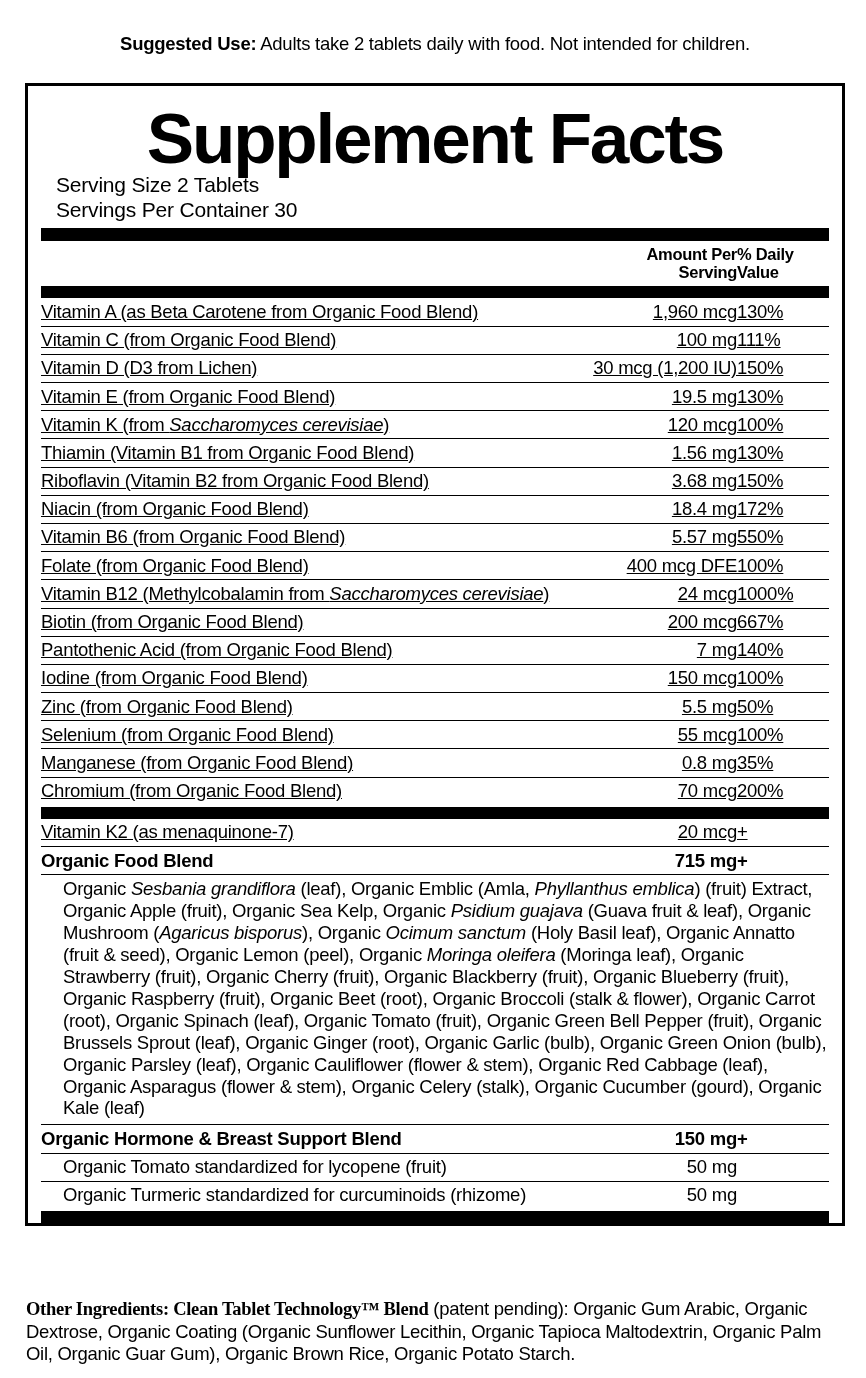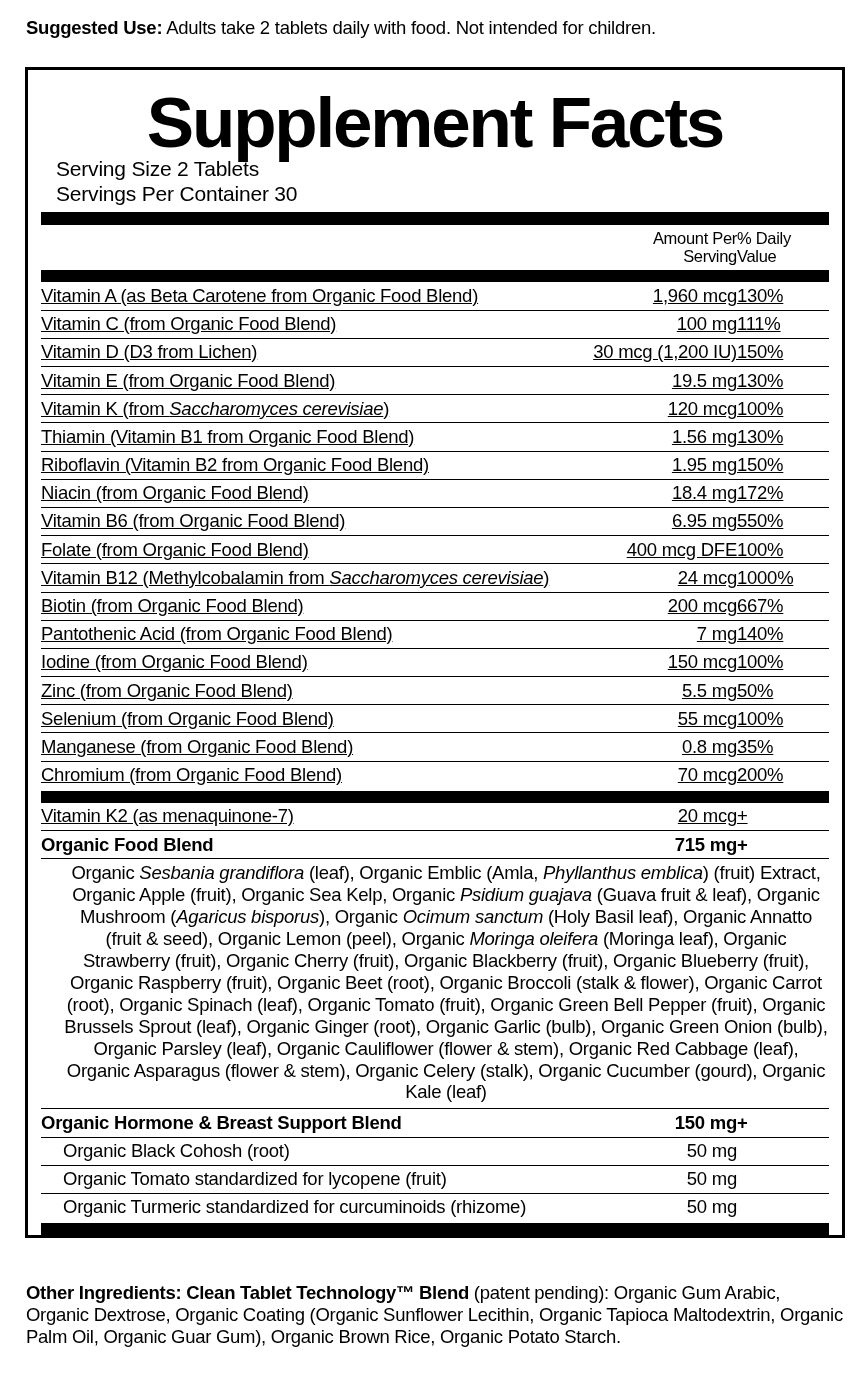--- a/index.html
+++ b/index.html
@@ -15,25 +15,26 @@
 
   .page {
     width: 866px;
     height: 1378px;
     position: relative;
     padding: 0;
   }
 
   
   .suggested-use {
-    margin: 17px 22px 6px 26px;
+    margin: 33px 22px 6px 26px;
     font-size: 18.5px;
     line-height: 1.15;
     letter-spacing: -0.25px;
     white-space: nowrap;
+    text-align: center;
   }
   .suggested-use .lead { font-weight: bold; }
 
   
   .facts-box {
     position: absolute;
     left: 25px;
     top: 50px;
     width: 820px;
     border: 3px solid #000;
@@ -77,21 +78,21 @@
     vertical-align: bottom;
   }
 
   .col-name { text-align: left; }
   .col-amt  { text-align: right; white-space: nowrap; padding-left: 8px !important; }
   .col-dv   { text-align: left; white-space: nowrap; width: 92px; padding-left: 10px !important; }
 
   
   tr.head-row th {
     font-size: 16.5px;
-    font-weight: normal;
+    font-weight: bold;
     line-height: 1.08;
     letter-spacing: -0.3px;
     padding: 5px 0 5px 0 !important;
     vertical-align: bottom;
   }
   tr.head-row th.col-amt { width: 140px; }
   tr.head-row th.col-dv  { width: 92px; }
 
   tr.nutrient td {
     border-top: 1.4px solid #000;
@@ -116,21 +117,21 @@
 
   
   tr.subitem td:first-child { position: relative; }
 
   .blend-paragraph {
     font-size: 18.5px;
     line-height: 1.185;
     letter-spacing: -0.25px;
     padding: 3px 0 5px 22px;
     border-top: 1.4px solid #000;
-    text-align: center;
+    text-align: left;
     margin-left: 0;
   }
   .blend-paragraph i { font-style: italic; }
 
   .footnote {
     font-size: 16.5px;
     letter-spacing: -0.2px;
     padding: 3px 0 4px 2px;
     line-height: 1.2;
   }
@@ -144,21 +145,21 @@
   
   .other-ingredients {
     position: absolute;
     left: 26px;
     top: 1265px;
     width: 818px;
     font-size: 18.5px;
     line-height: 1.18;
     letter-spacing: -0.28px;
   }
-  .other-ingredients .lead { font-weight: bold; }
+  .other-ingredients .lead { font-weight: bold; font-family: Liberation Serif, serif; }
 </style>
 </head>
 <body>
 
 <div class="page">
 
   <div class="suggested-use">
     <span class="lead">Suggested Use:</span><span> Adults take 2 tablets daily with food. Not intended for children.</span>
   </div>
 
@@ -218,31 +219,31 @@
             <td class="col-amt">120 mcg</td>
             <td class="col-dv">100%</td>
           </tr>
           <tr class="nutrient">
             <td class="col-name">Thiamin (Vitamin B1 from Organic Food Blend)</td>
             <td class="col-amt">1.56 mg</td>
             <td class="col-dv">130%</td>
           </tr>
           <tr class="nutrient">
             <td class="col-name">Riboflavin (Vitamin B2 from Organic Food Blend)</td>
-            <td class="col-amt">1.95 mg</td>
+            <td class="col-amt">3.68 mg</td>
             <td class="col-dv">150%</td>
           </tr>
           <tr class="nutrient">
             <td class="col-name">Niacin (from Organic Food Blend)</td>
             <td class="col-amt">18.4 mg</td>
             <td class="col-dv">172%</td>
           </tr>
           <tr class="nutrient">
             <td class="col-name">Vitamin B6 (from Organic Food Blend)</td>
-            <td class="col-amt">6.95 mg</td>
+            <td class="col-amt">5.57 mg</td>
             <td class="col-dv">550%</td>
           </tr>
           <tr class="nutrient">
             <td class="col-name">Folate (from Organic Food Blend)</td>
             <td class="col-amt">400 mcg DFE</td>
             <td class="col-dv">100%</td>
           </tr>
           <tr class="nutrient">
             <td class="col-name">Vitamin B12 (Methylcobalamin from <i>Saccharomyces cerevisiae</i>)</td>
             <td class="col-amt">24 mcg</td>
@@ -306,25 +307,20 @@
     <div class="blend-paragraph">Organic <i>Sesbania grandiflora</i> (leaf), Organic Emblic (Amla, <i>Phyllanthus emblica</i>) (fruit) Extract, Organic Apple (fruit), Organic Sea Kelp, Organic <i>Psidium guajava</i> (Guava fruit &amp; leaf), Organic Mushroom (<i>Agaricus bisporus</i>), Organic <i>Ocimum sanctum</i> (Holy Basil leaf), Organic Annatto (fruit &amp; seed), Organic Lemon (peel), Organic <i>Moringa oleifera</i> (Moringa leaf), Organic Strawberry (fruit), Organic Cherry (fruit), Organic Blackberry (fruit), Organic Blueberry (fruit), Organic Raspberry (fruit), Organic Beet (root), Organic Broccoli (stalk &amp; flower), Organic Carrot (root), Organic Spinach (leaf), Organic Tomato (fruit), Organic Green Bell Pepper (fruit), Organic Brussels Sprout (leaf), Organic Ginger (root), Organic Garlic (bulb), Organic Green Onion (bulb), Organic Parsley (leaf), Organic Cauliflower (flower &amp; stem), Organic Red Cabbage (leaf), Organic Asparagus (flower &amp; stem), Organic Celery (stalk), Organic Cucumber (gourd), Organic Kale (leaf)</div>
 
     <table class="facts">
       <tbody>
           <tr class="blend-head">
             <td class="col-name">Organic Hormone &amp; Breast Support Blend</td>
             <td class="col-amt">150 mg</td>
             <td class="col-dv">+</td>
           </tr>
           <tr class="subitem">
-            <td class="col-name">Organic Black Cohosh (root)</td>
-            <td class="col-amt">50 mg</td>
-            <td class="col-dv"></td>
-          </tr>
-          <tr class="subitem">
             <td class="col-name">Organic Tomato standardized for lycopene (fruit)</td>
             <td class="col-amt">50 mg</td>
             <td class="col-dv"></td>
           </tr>
           <tr class="subitem">
             <td class="col-name">Organic Turmeric standardized for curcuminoids (rhizome)</td>
             <td class="col-amt">50 mg</td>
             <td class="col-dv"></td>
           </tr>
         </tbody>

